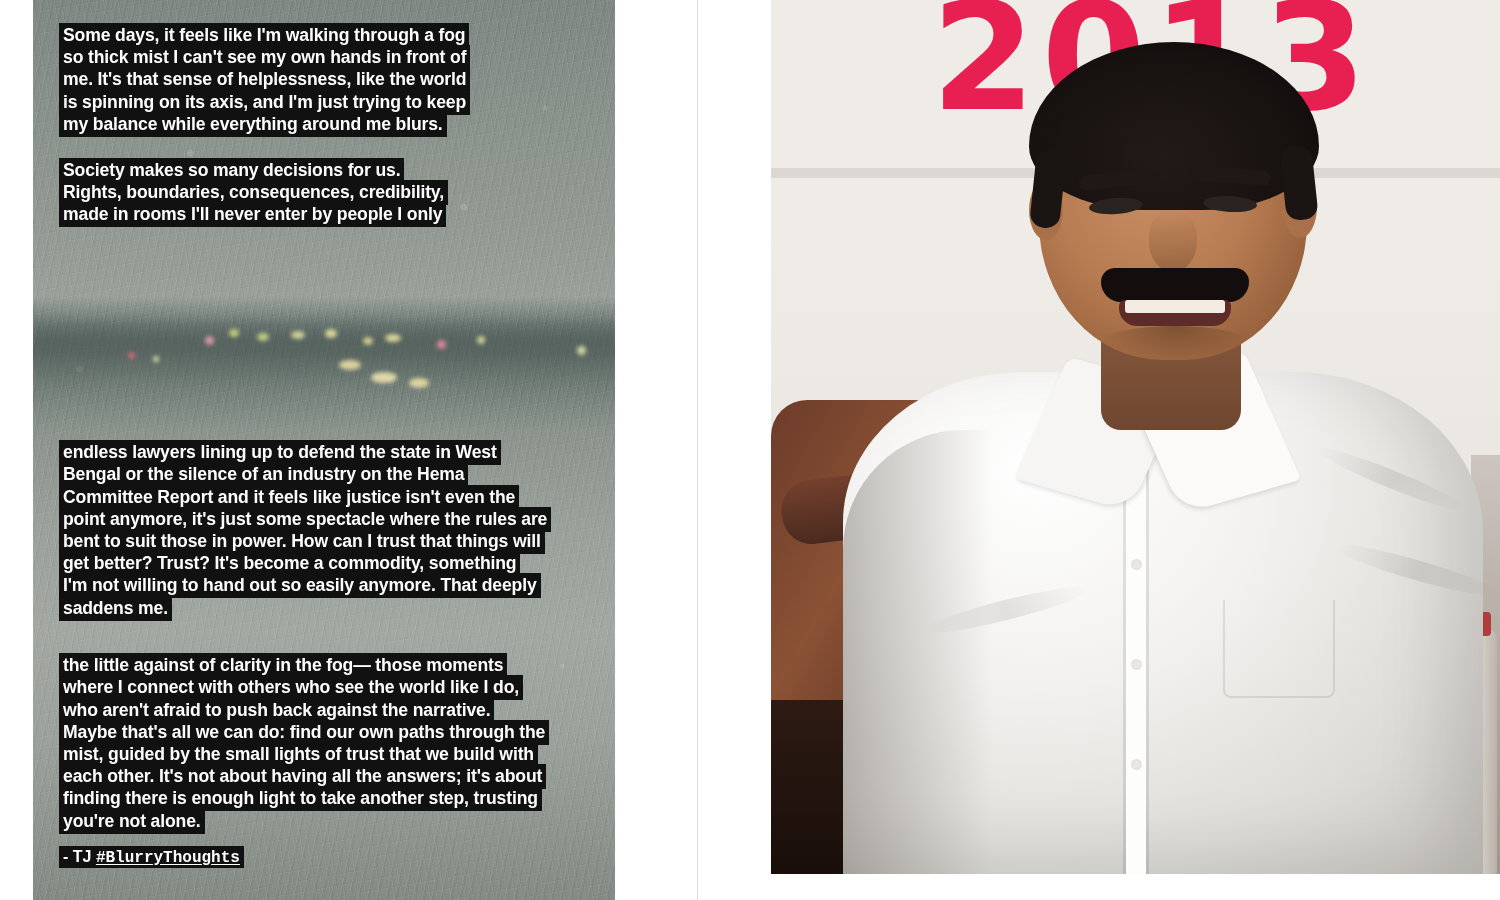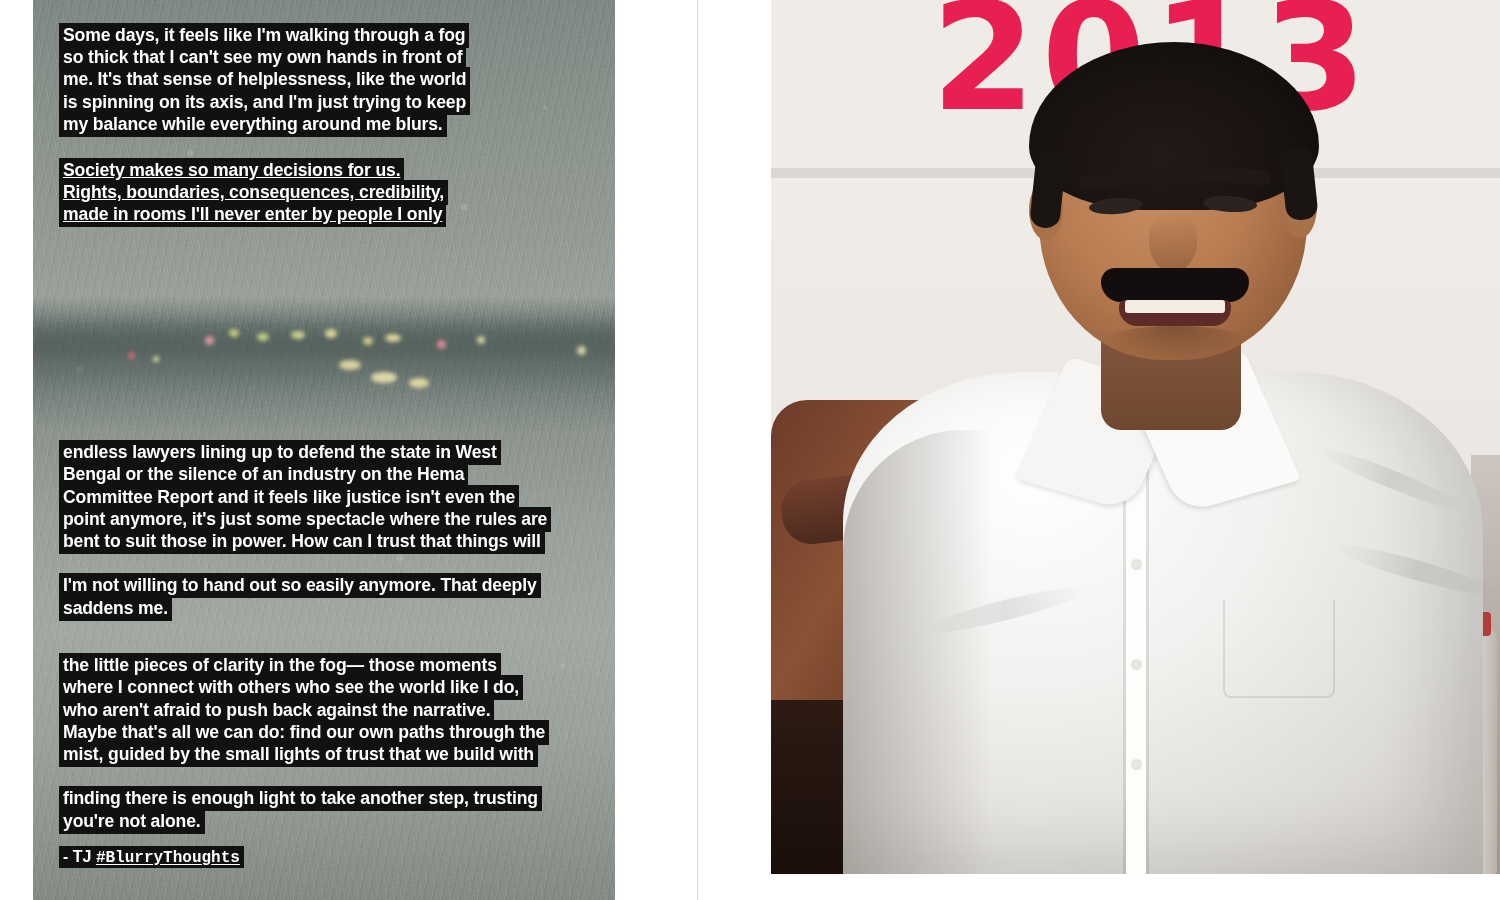--- a/index.html
+++ b/index.html
@@ -108,21 +108,21 @@
   .story-text span.ln {
     display: inline;
     background: #111111;
     box-shadow: 4px 0 0 #111111, -4px 0 0 #111111;
     box-decoration-break: clone;
     -webkit-box-decoration-break: clone;
     padding: 2px 0 3px 0;
   }
 
   .blk-1 { top: 24px; }
-  .blk-2 { top: 159px; text-decoration: underline; }
+  .blk-2 { top: 159px; }
   .blk-3 { top: 419px; }
   .blk-4 { top: 632px; }
 
   .signature {
     position: absolute;
     left: 30px;
     top: 846px;
     color: #ffffff;
     font-weight: 700;
     font-size: 16px;
@@ -513,52 +513,52 @@
     <div class="bokeh" style="left:404px; top:340px; width:9px; height:9px; background:#ef8fa4;"></div>
     <div class="bokeh" style="left:444px; top:336px; width:8px; height:8px; background:#dfe3a2;"></div>
     <div class="bokeh" style="left:306px; top:360px; width:22px; height:10px; background:#efe3a6;"></div>
     <div class="bokeh" style="left:338px; top:372px; width:26px; height:11px; background:#f3e9b2;"></div>
     <div class="bokeh" style="left:376px; top:378px; width:20px; height:10px; background:#f0e4a8;"></div>
     <div class="bokeh" style="left:120px; top:356px; width:6px; height:6px; background:#e4f0a0;"></div>
     <div class="bokeh" style="left:544px; top:346px; width:9px; height:9px; background:#e8e8b0;"></div>
 
     <div class="story-text blk-1">
       <span class="ln">Some days, it feels like I'm walking through a fog</span><br>
-      <span class="ln">so thick that I can't see my own hands in front of</span><br>
+      <span class="ln">so thick mist I can't see my own hands in front of</span><br>
       <span class="ln">me. It's that sense of helplessness, like the world</span><br>
       <span class="ln">is spinning on its axis, and I'm just trying to keep</span><br>
       <span class="ln">my balance while everything around me blurs.</span>
     </div>
 
     <div class="story-text blk-2">
       <span class="ln">Society makes so many decisions for us.</span><br>
       <span class="ln">Rights, boundaries, consequences, credibility,</span><br>
       <span class="ln">made in rooms I'll never enter by people I only</span><br>
     </div>
 
     <div class="story-text blk-3">
       <br>
       <span class="ln">endless lawyers lining up to defend the state in West</span><br>
       <span class="ln">Bengal or the silence of an industry on the Hema</span><br>
       <span class="ln">Committee Report and it feels like justice isn't even the</span><br>
       <span class="ln">point anymore, it's just some spectacle where the rules are</span><br>
       <span class="ln">bent to suit those in power. How can I trust that things will</span><br>
-      <br>
+      <span class="ln">get better? Trust?  It's become a commodity, something</span><br>
       <span class="ln"> I'm not willing to hand  out so easily anymore. That deeply</span><br>
       <span class="ln">saddens me.</span>
     </div>
 
     <div class="story-text blk-4">
       <br>
-      <span class="ln">the little pieces of clarity in the fog— those moments</span><br>
+      <span class="ln">the little against of clarity in the fog— those moments</span><br>
       <span class="ln">where I connect with others who see the world like I do,</span><br>
       <span class="ln">who aren't afraid to push back against the narrative.</span><br>
       <span class="ln">Maybe that's all we can do: find our own paths through the</span><br>
       <span class="ln">mist, guided by the small lights of trust that we build with</span><br>
-      <br>
+      <span class="ln">each other. It's not about having all the answers; it's about</span><br>
       <span class="ln">finding there is enough light to take another step, trusting</span><br>
       <span class="ln">you're not alone.</span>
     </div>
 
     <div class="signature">
       <span class="sig-inner"><span>- TJ </span><span class="tag">#BlurryThoughts</span></span>
     </div>
   </div>
 
   <div class="gap-column"></div>

